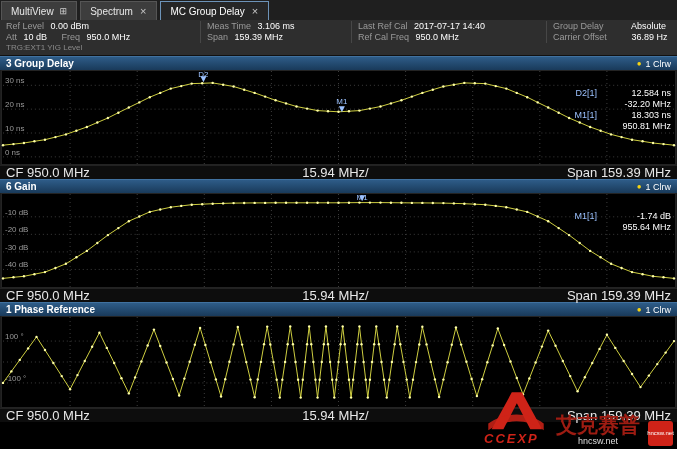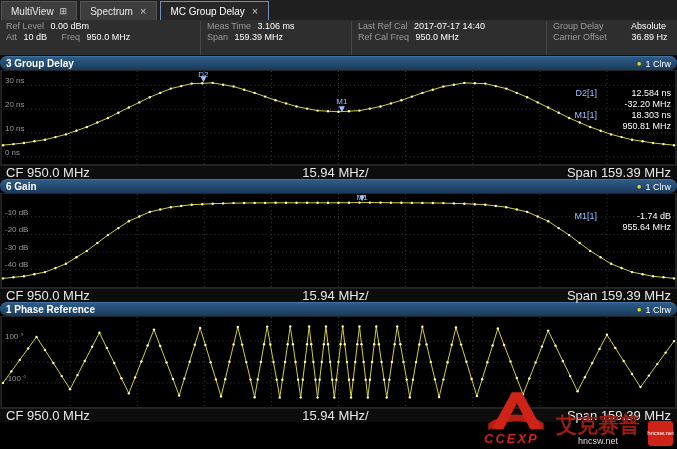--- a/index.html
+++ b/index.html
@@ -9,36 +9,36 @@
   
   .tabbar{height:20px;background:#1f1f1f;display:flex;align-items:stretch;}
   .tab{display:flex;align-items:center;gap:6px;padding:0 9px;margin:1px 2px 0 1px;
        background:#3d3d3d;color:#e8e8e8;font-size:10px;border:1px solid #555;border-bottom:none;
        cursor:default;white-space:nowrap;}
   .tab.active{background:#262626;color:#fff;border-color:#6d93b8;}
   .ticon{font-size:9px;color:#cfcfcf;line-height:1;}
   .tclose{font-size:11px;color:#c8c8c8;padding:0 1px;}
 
   
-  .header{height:34px;background:#2e2e2e;color:#ccc;font-size:9px;display:flex;flex-direction:row;
+  .header{height:34px;background:#2e2e2e;color:#ccc;font-size:9px;display:flex;flex-direction:column;
           padding:1px 0 0 0;border-bottom:1px solid #111;}
   .hcols{display:flex;flex:0 0 auto;}
   .hcol{padding:0 6px;border-right:1px solid #474747;}
   .hcol:last-child{border-right:none;}
   .hline{height:11px;line-height:11px;white-space:nowrap;}
   .hlabel{color:#9a9a9a;margin-right:4px;}
   .hval{color:#fff;}
   .hpair{margin-right:12px;}
   .htrig{height:10px;line-height:10px;color:#8b8b8b;font-size:8px;padding:0 6px;}
 
   
   .panel{display:flex;flex-direction:column;}
   .ptitle{height:13px;background:linear-gradient(#2e5c88,#193a5a);color:#fff;font-size:10px;
           display:flex;align-items:center;justify-content:space-between;padding:0 6px;
-          border-top:1px solid #40719f;border-radius:7px;}
+          border-top:1px solid #40719f;}
   .ptext{font-weight:bold;}
   .legend{display:flex;align-items:center;gap:4px;font-size:9px;color:#fff;}
   .ldot{color:#f5d312;font-size:8px;line-height:1;}
   .chartwrap{position:relative;background:#000;border-left:1px solid #1c1c1c;border-right:1px solid #1c1c1c;}
   .chartwrap svg{display:block;width:100%;height:100%;}
   svg text{font-family:"Liberation Sans",sans-serif;}
   .markerbox{position:absolute;top:18px;right:5px;font-size:9px;line-height:11px;
              display:grid;grid-template-columns:auto auto;column-gap:10px;}
   .mname{color:#9cc2ff;text-align:right;}
   .mval{color:#fff;text-align:right;min-width:64px;}

